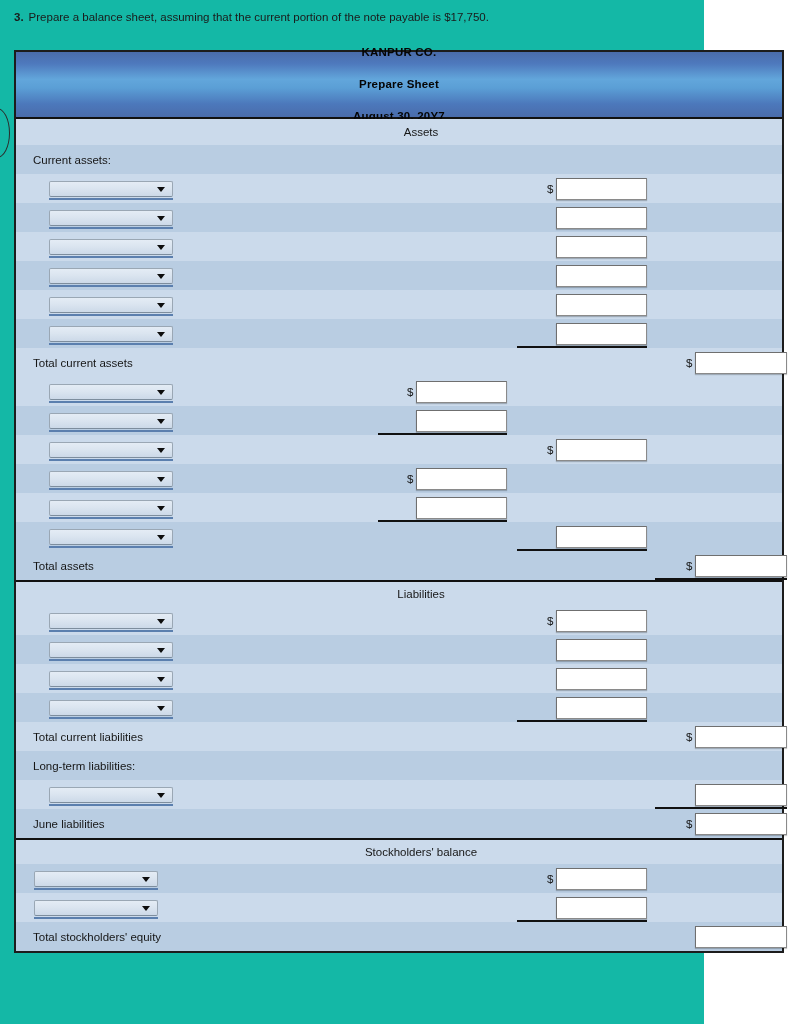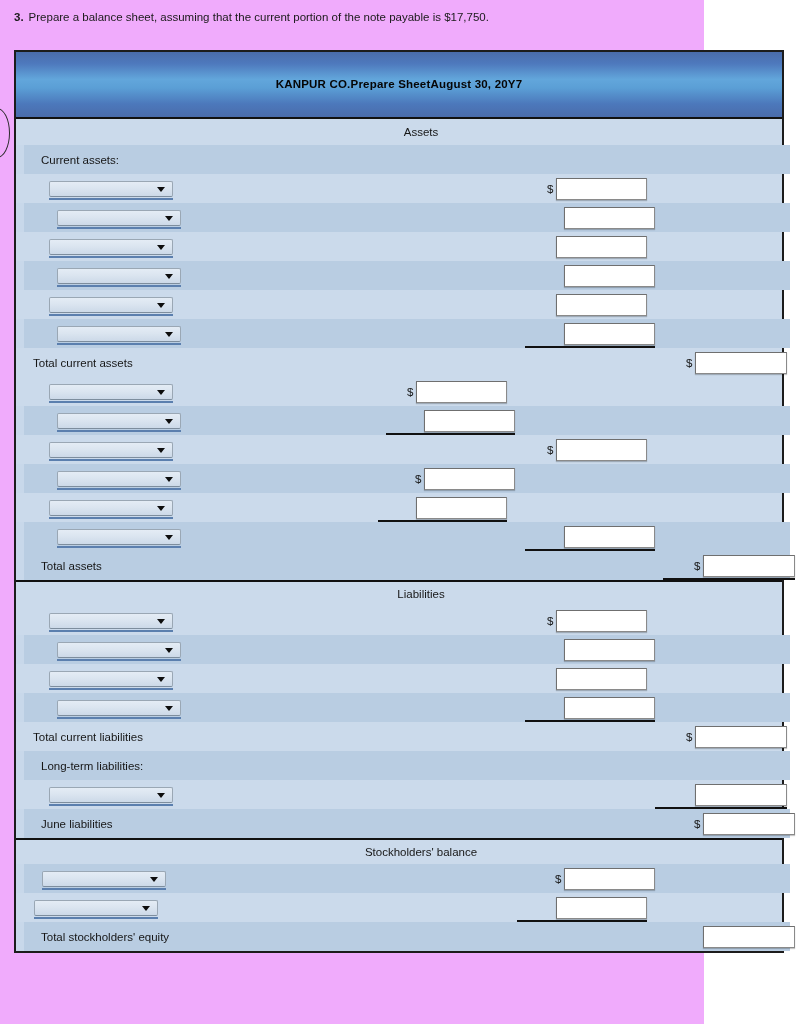--- a/index.html
+++ b/index.html
@@ -7,21 +7,21 @@
   html, body {
     margin: 0; padding: 0;
     width: 808px; height: 1024px;
     background: #ffffff;
     font-family: "Liberation Sans", "DejaVu Sans", sans-serif;
     overflow: hidden;
   }
   #page {
     position: relative;
     width: 704px; height: 1024px;
-    background: #f0abfc;
+    background: #14b8a6;
   }
 
   
   .prompt {
     position: absolute;
     left: 14px; top: 10px;
     width: 770px;
     font-size: 11.5px;
     color: #1a1a1a;
     line-height: 14px;
@@ -53,41 +53,42 @@
     height: 67px;
     background: linear-gradient(to bottom,
         #4a6cab 0%,
         #4e79bd 18%,
         #62a6db 42%,
         #5b9fd6 55%,
         #4c78bb 80%,
         #4a6cab 100%);
     border-bottom: 2px solid #111111;
     display: flex;
+    flex-direction: column;
     align-items: center;
     justify-content: center;
-    gap: 0;
+    gap: 17px;
   }
   .banner div {
     font-size: 11.5px;
     font-weight: bold;
     color: #050505;
     letter-spacing: 0.2px;
     line-height: 15px;
   }
 
   
   .row {
     position: relative;
     height: 29px;
     width: 100%;
     padding-left: 44px;
   }
   .row.lt  { background: #cbdaeb; }
-  .row.dk  { background: #b9cde2; margin-left: 8px; }
+  .row.dk  { background: #b9cde2; }
   .row.h26 { height: 26px; }
 
   
   .sec-head {
     display: flex; align-items: center; justify-content: center;
     font-size: 11.5px; color: #161616;
   }
   .sec-head.topline { border-top: 2px solid #111111; }
 
   

